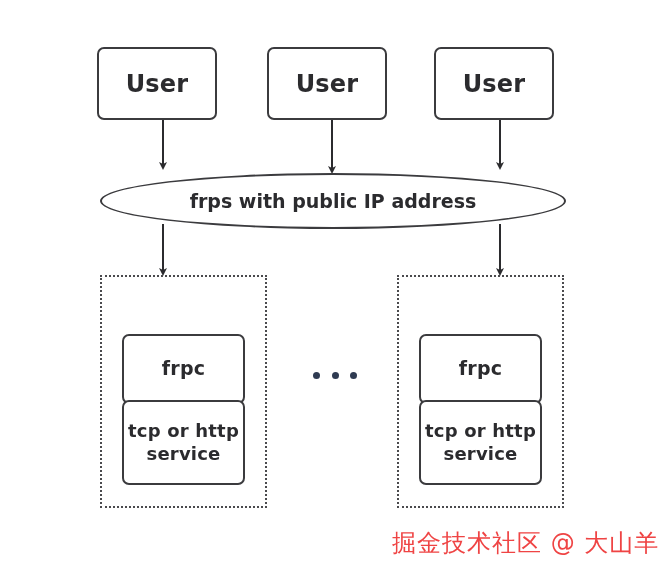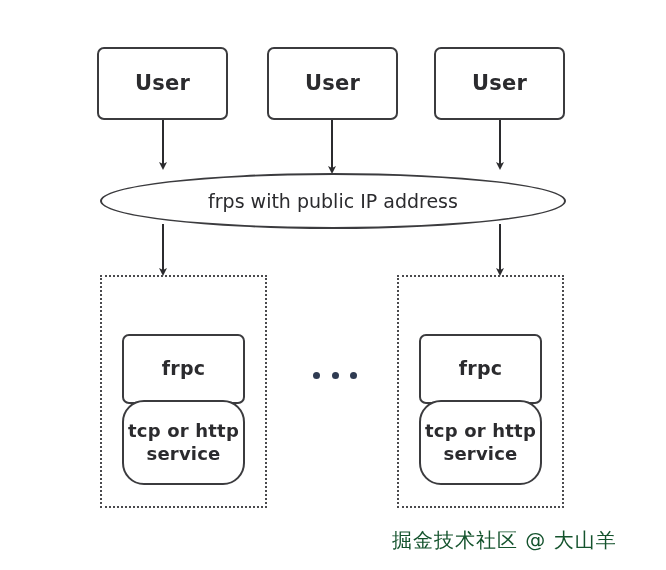--- a/index.html
+++ b/index.html
@@ -30,43 +30,43 @@
     display: flex;
     align-items: center;
     justify-content: center;
     text-align: center;
     color: #2b2b2e;
     font-weight: bold;
     letter-spacing: 0.2px;
     line-height: 1.25;
   }
   .user-box {
-    width: 131px;
+    width: 120px;
     height: 73px;
-    font-size: 21px;
+    font-size: 24px;
   }
   #user-box-1 { left: 97px;  top: 47px; }
   #user-box-2 { left: 267px; top: 47px; }
   #user-box-3 { left: 434px; top: 47px; }
 
   .server-ellipse {
     position: absolute;
     box-sizing: border-box;
     left: 100px;
     top: 173px;
     width: 466px;
     height: 56px;
     border: 2px solid #3b3b3e;
     border-radius: 50%;
     background: #ffffff;
     display: flex;
     align-items: center;
     justify-content: center;
     font-size: 19px;
-    font-weight: normal;
+    font-weight: bold;
     color: #2b2b2e;
   }
 
   .group-dotted {
     position: absolute;
     box-sizing: border-box;
     width: 167px;
     height: 233px;
     border: 2px dotted #4a4a4d;
     background: transparent;
@@ -77,21 +77,20 @@
   .frpc-box {
     width: 123px;
     height: 70px;
     font-size: 19px;
     margin-top: 34px;
   }
   .service-box {
     width: 123px;
     height: 85px;
     font-size: 18px;
-    border-radius: 22px;
   }
   #frpc-box-left     { left: 122px; top: 300px; }
   #service-box-left  { left: 122px; top: 400px; }
   #frpc-box-right    { left: 419px; top: 300px; }
   #service-box-right { left: 419px; top: 400px; }
 
   .ellipsis-dots {
     position: absolute;
     left: 313px;
     top: 370px;
@@ -106,22 +105,22 @@
     width: 7px;
     height: 7px;
     border-radius: 50%;
     background: #2f3b52;
   }
 
   #watermark {
     position: absolute;
     left: 392px;
     top: 527px;
-    font-size: 20px;
-    color: #14532d;
+    font-size: 24px;
+    color: #ef4444;
     letter-spacing: 1px;
     white-space: nowrap;
     font-family: "DejaVu Sans", "Liberation Sans", sans-serif;
   }
 </style>
 </head>
 <body>
 
 <svg id="diagram-canvas" viewBox="0 0 666 570" aria-hidden="true">
   <defs>

